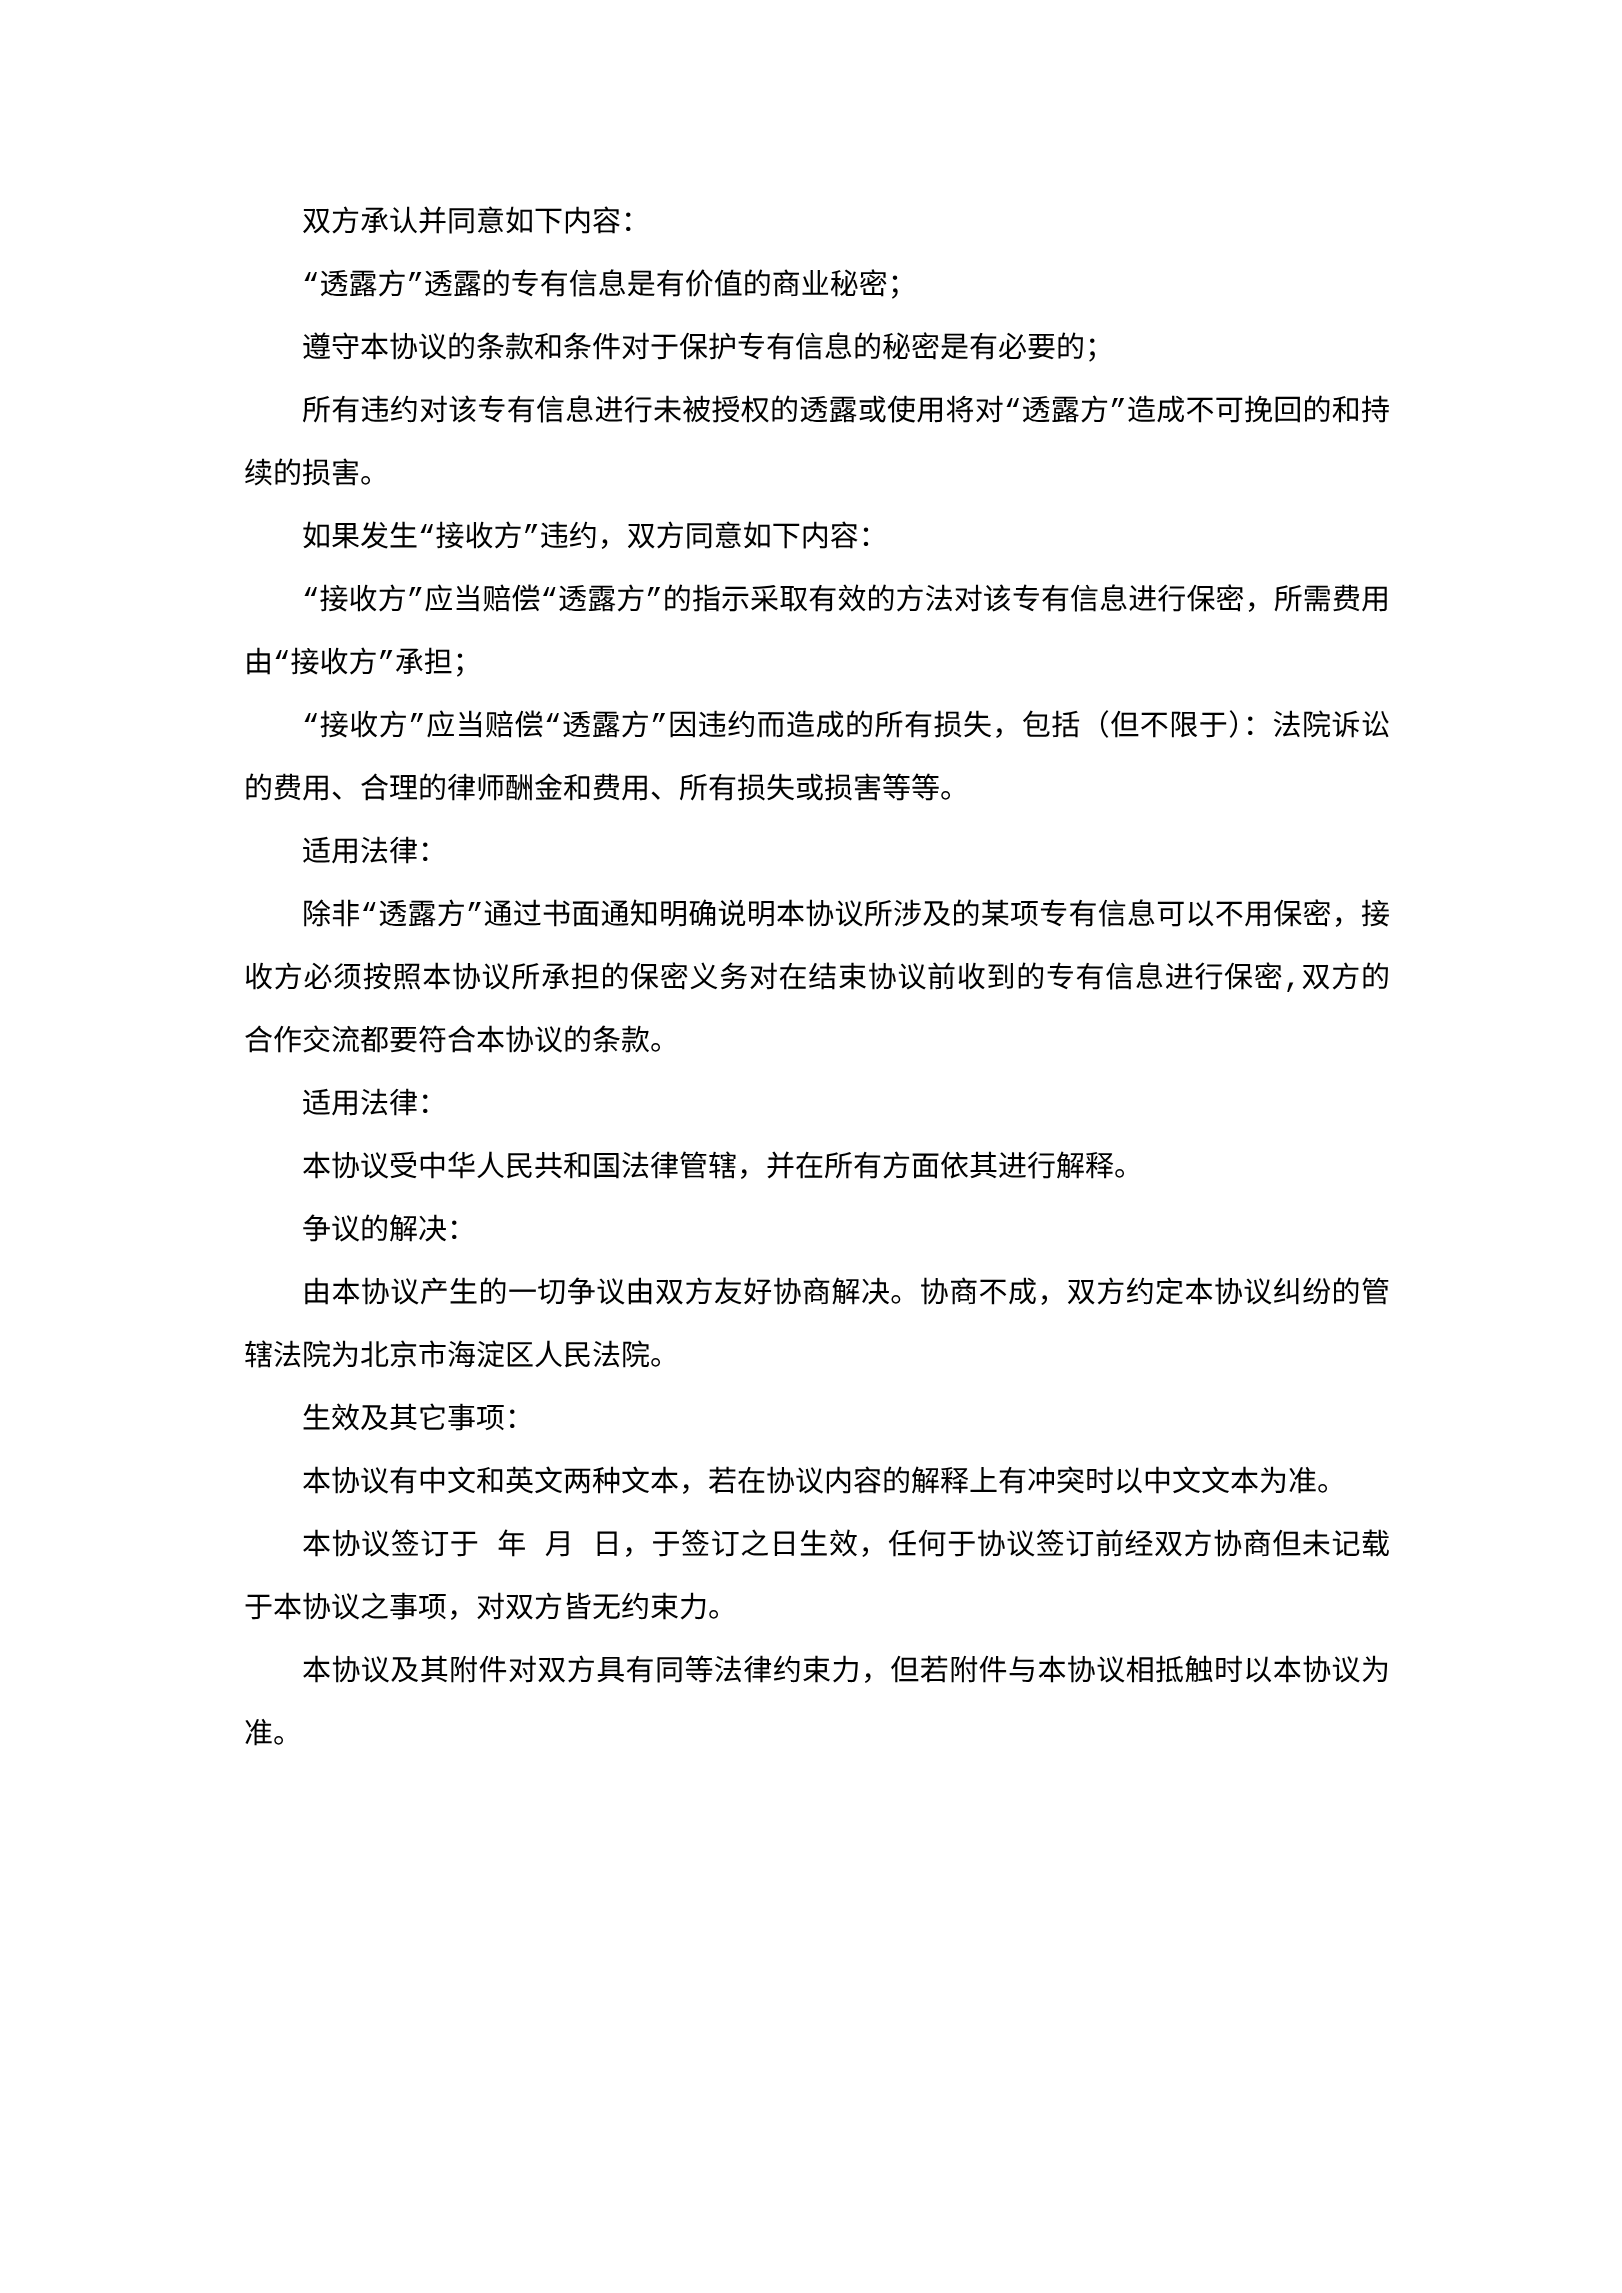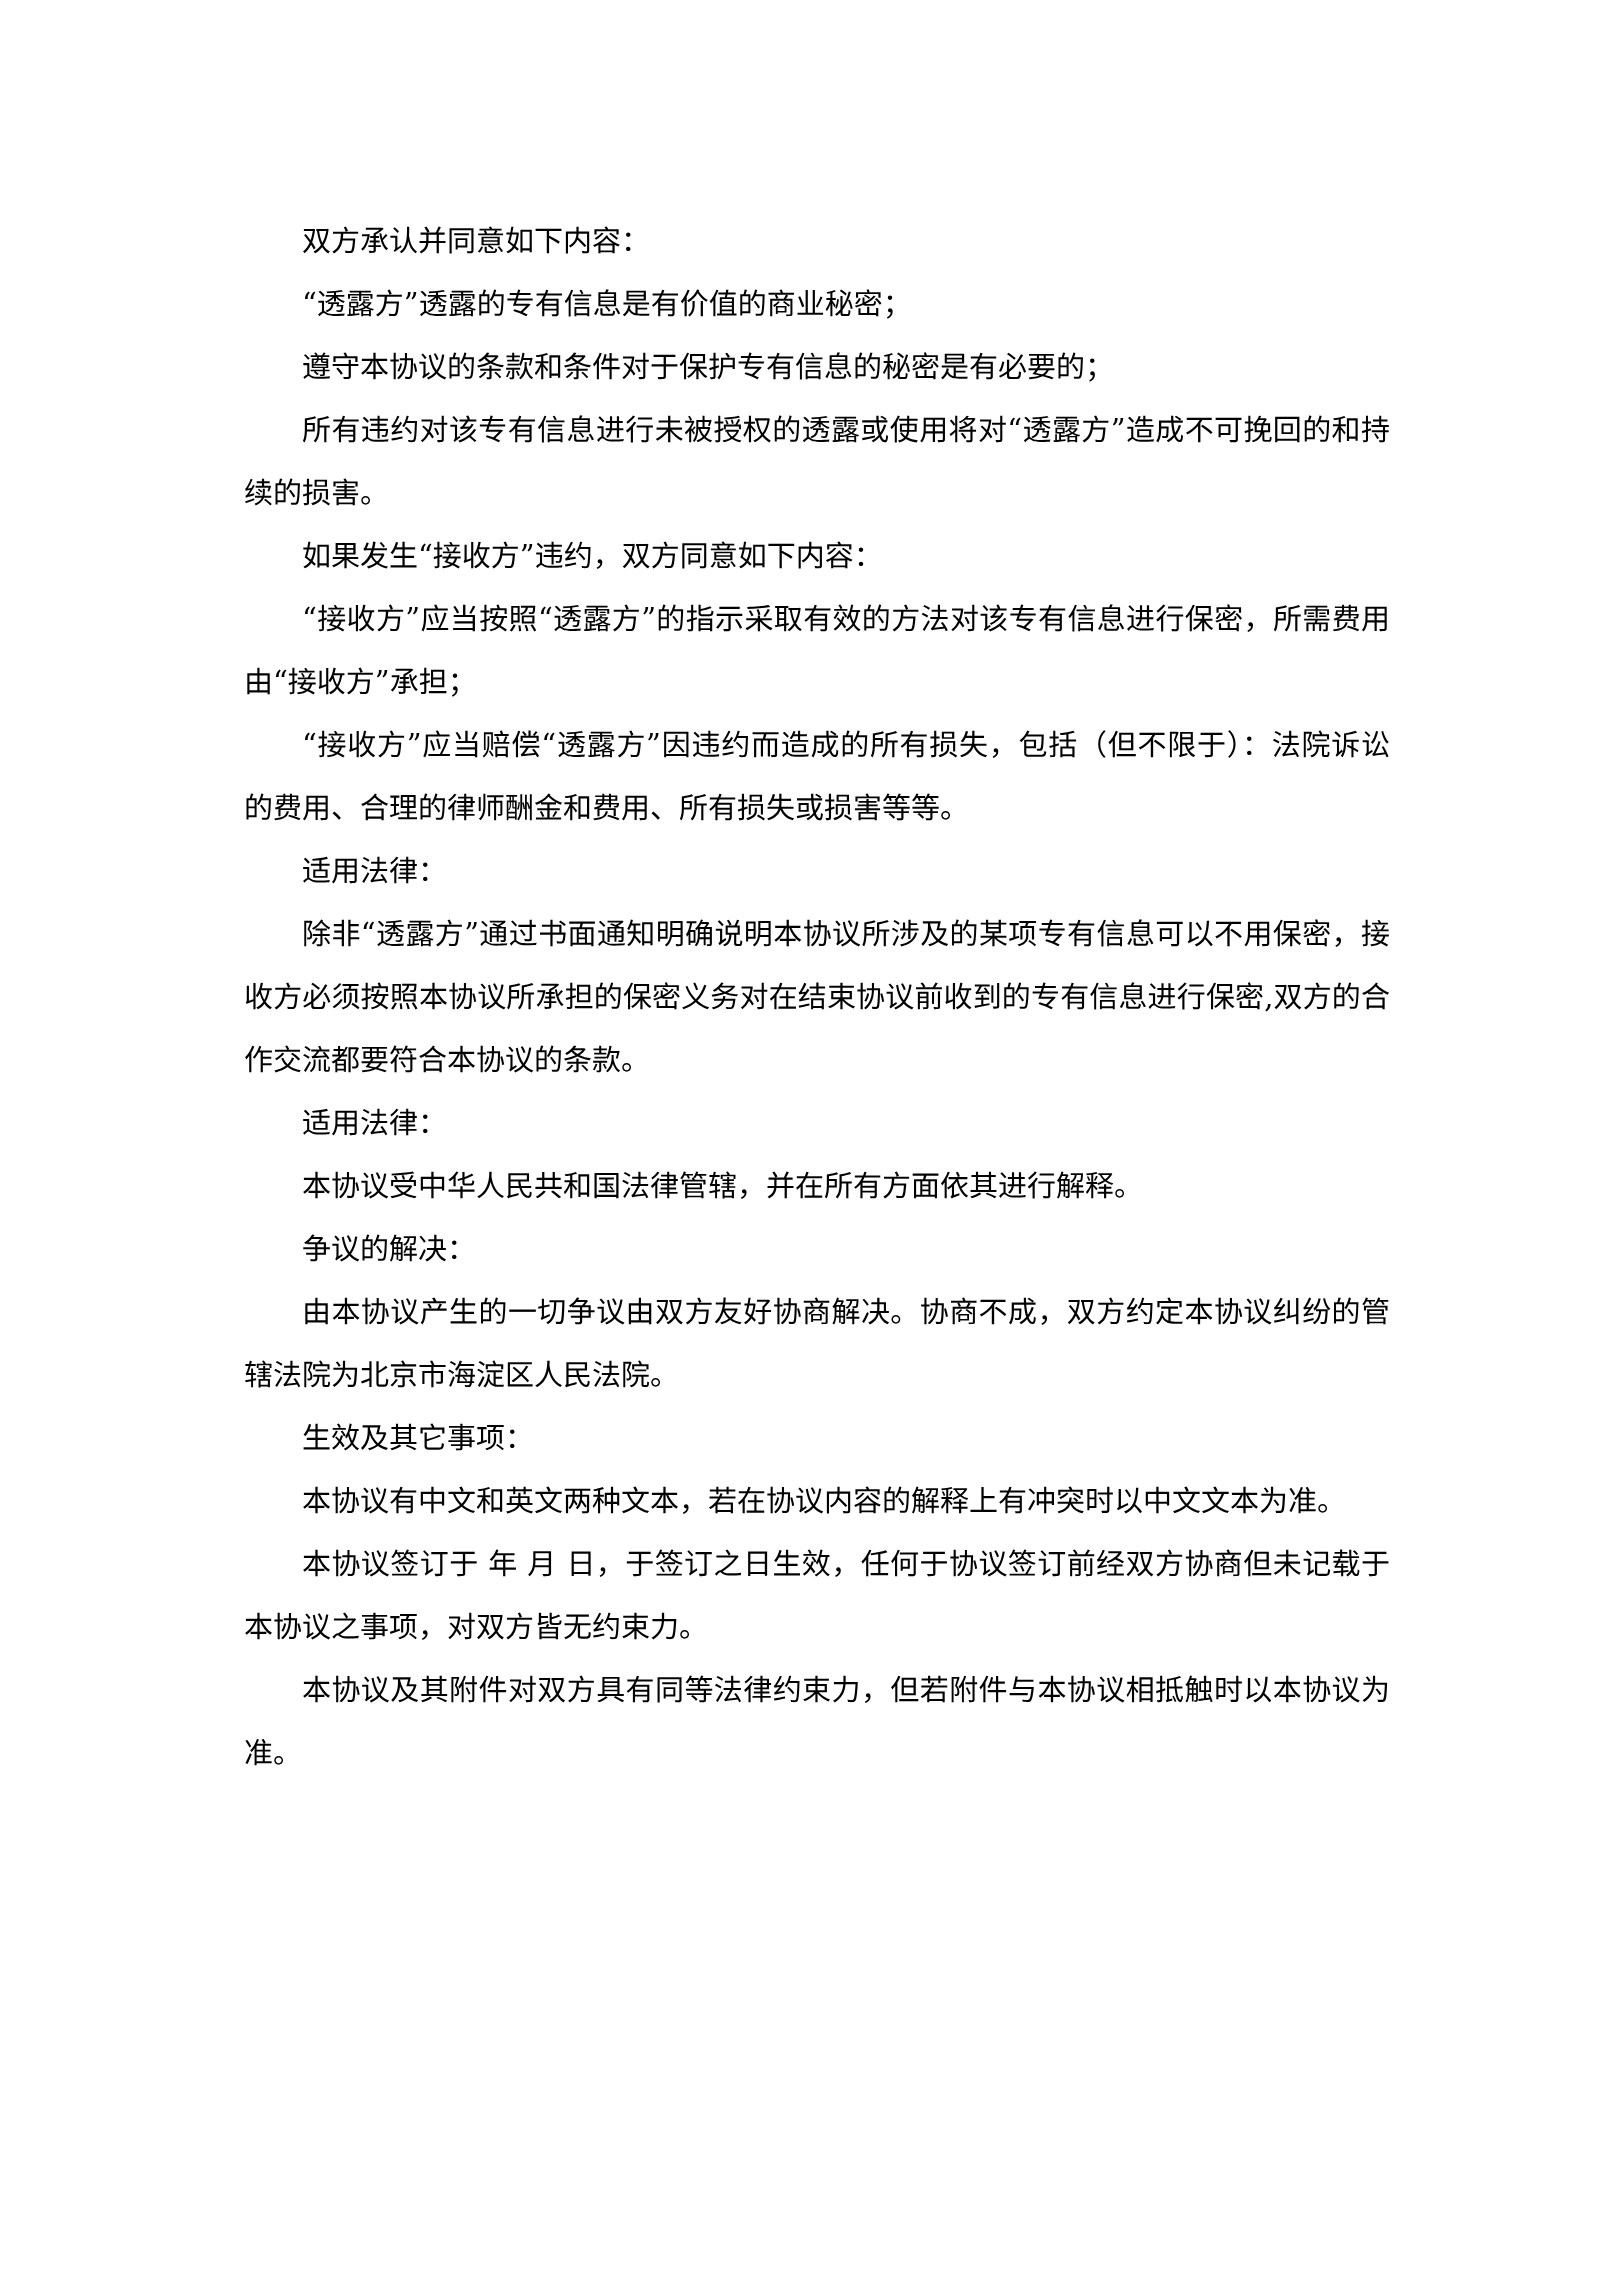--- a/index.html
+++ b/index.html
@@ -12,22 +12,23 @@
     width: 1623px;
     height: 2294px;
     background: #ffffff;
     color: #000000;
     font-family: "DejaVu Serif", "Liberation Serif", serif;
     overflow: hidden;
   }
   .doc-body {
     position: absolute;
     left: 244px;
-    top: 210px;
+    top: 192px;
     width: 1146px;
+    font-family: Liberation Mono, monospace;
   }
   .para {
     margin: 0;
     padding: 0;
     font-size: 29px;
     line-height: 63px;
     letter-spacing: 0;
     text-align: justify;
     text-justify: inter-ideograph;
     text-indent: 2em;
@@ -38,21 +39,21 @@
 </head>
 <body>
 
 <div class="page">
   <div class="doc-body">
       <p class="para">双方承认并同意如下内容：</p>
       <p class="para">“透露方”透露的专有信息是有价值的商业秘密；</p>
       <p class="para">遵守本协议的条款和条件对于保护专有信息的秘密是有必要的；</p>
       <p class="para">所有违约对该专有信息进行未被授权的透露或使用将对“透露方”造成不可挽回的和持续的损害。</p>
       <p class="para">如果发生“接收方”违约，双方同意如下内容：</p>
-      <p class="para">“接收方”应当按照“透露方”的指示采取有效的方法对该专有信息进行保密，所需费用由“接收方”承担；</p>
+      <p class="para">“接收方”应当赔偿“透露方”的指示采取有效的方法对该专有信息进行保密，所需费用由“接收方”承担；</p>
       <p class="para">“接收方”应当赔偿“透露方”因违约而造成的所有损失，包括（但不限于）：法院诉讼的费用、合理的律师酬金和费用、所有损失或损害等等。</p>
       <p class="para">适用法律：</p>
       <p class="para">除非“透露方”通过书面通知明确说明本协议所涉及的某项专有信息可以不用保密，接收方必须按照本协议所承担的保密义务对在结束协议前收到的专有信息进行保密,双方的合作交流都要符合本协议的条款。</p>
       <p class="para">适用法律：</p>
       <p class="para">本协议受中华人民共和国法律管辖，并在所有方面依其进行解释。</p>
       <p class="para">争议的解决：</p>
       <p class="para">由本协议产生的一切争议由双方友好协商解决。协商不成，双方约定本协议纠纷的管辖法院为北京市海淀区人民法院。</p>
       <p class="para">生效及其它事项：</p>
       <p class="para">本协议有中文和英文两种文本，若在协议内容的解释上有冲突时以中文文本为准。</p>
       <p class="para">本协议签订于 年 月 日，于签订之日生效，任何于协议签订前经双方协商但未记载于本协议之事项，对双方皆无约束力。</p>

